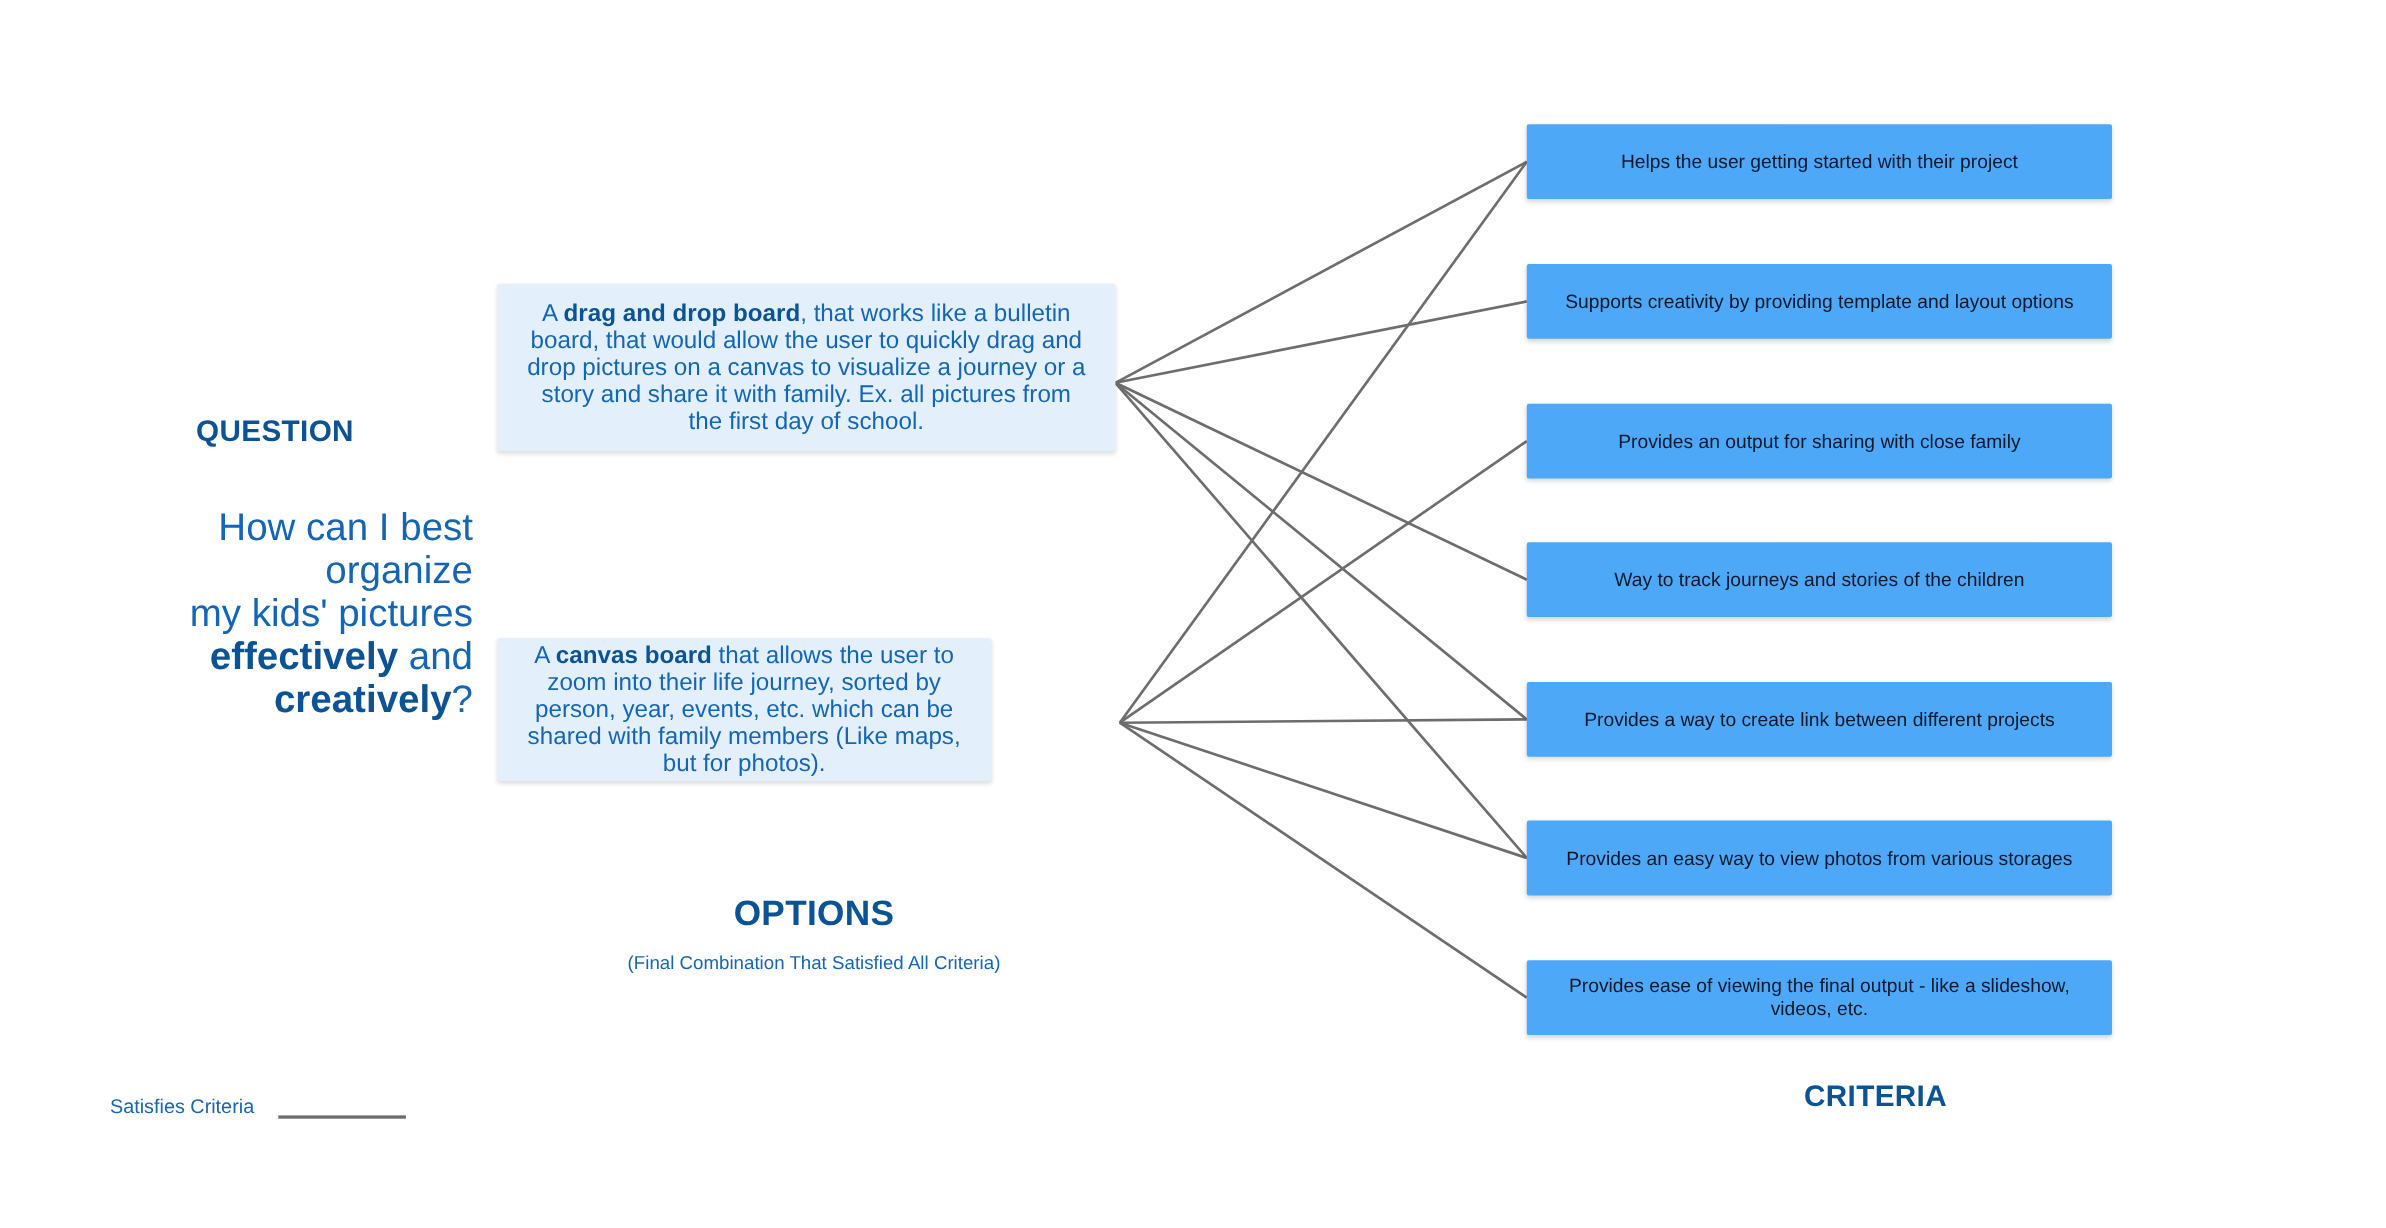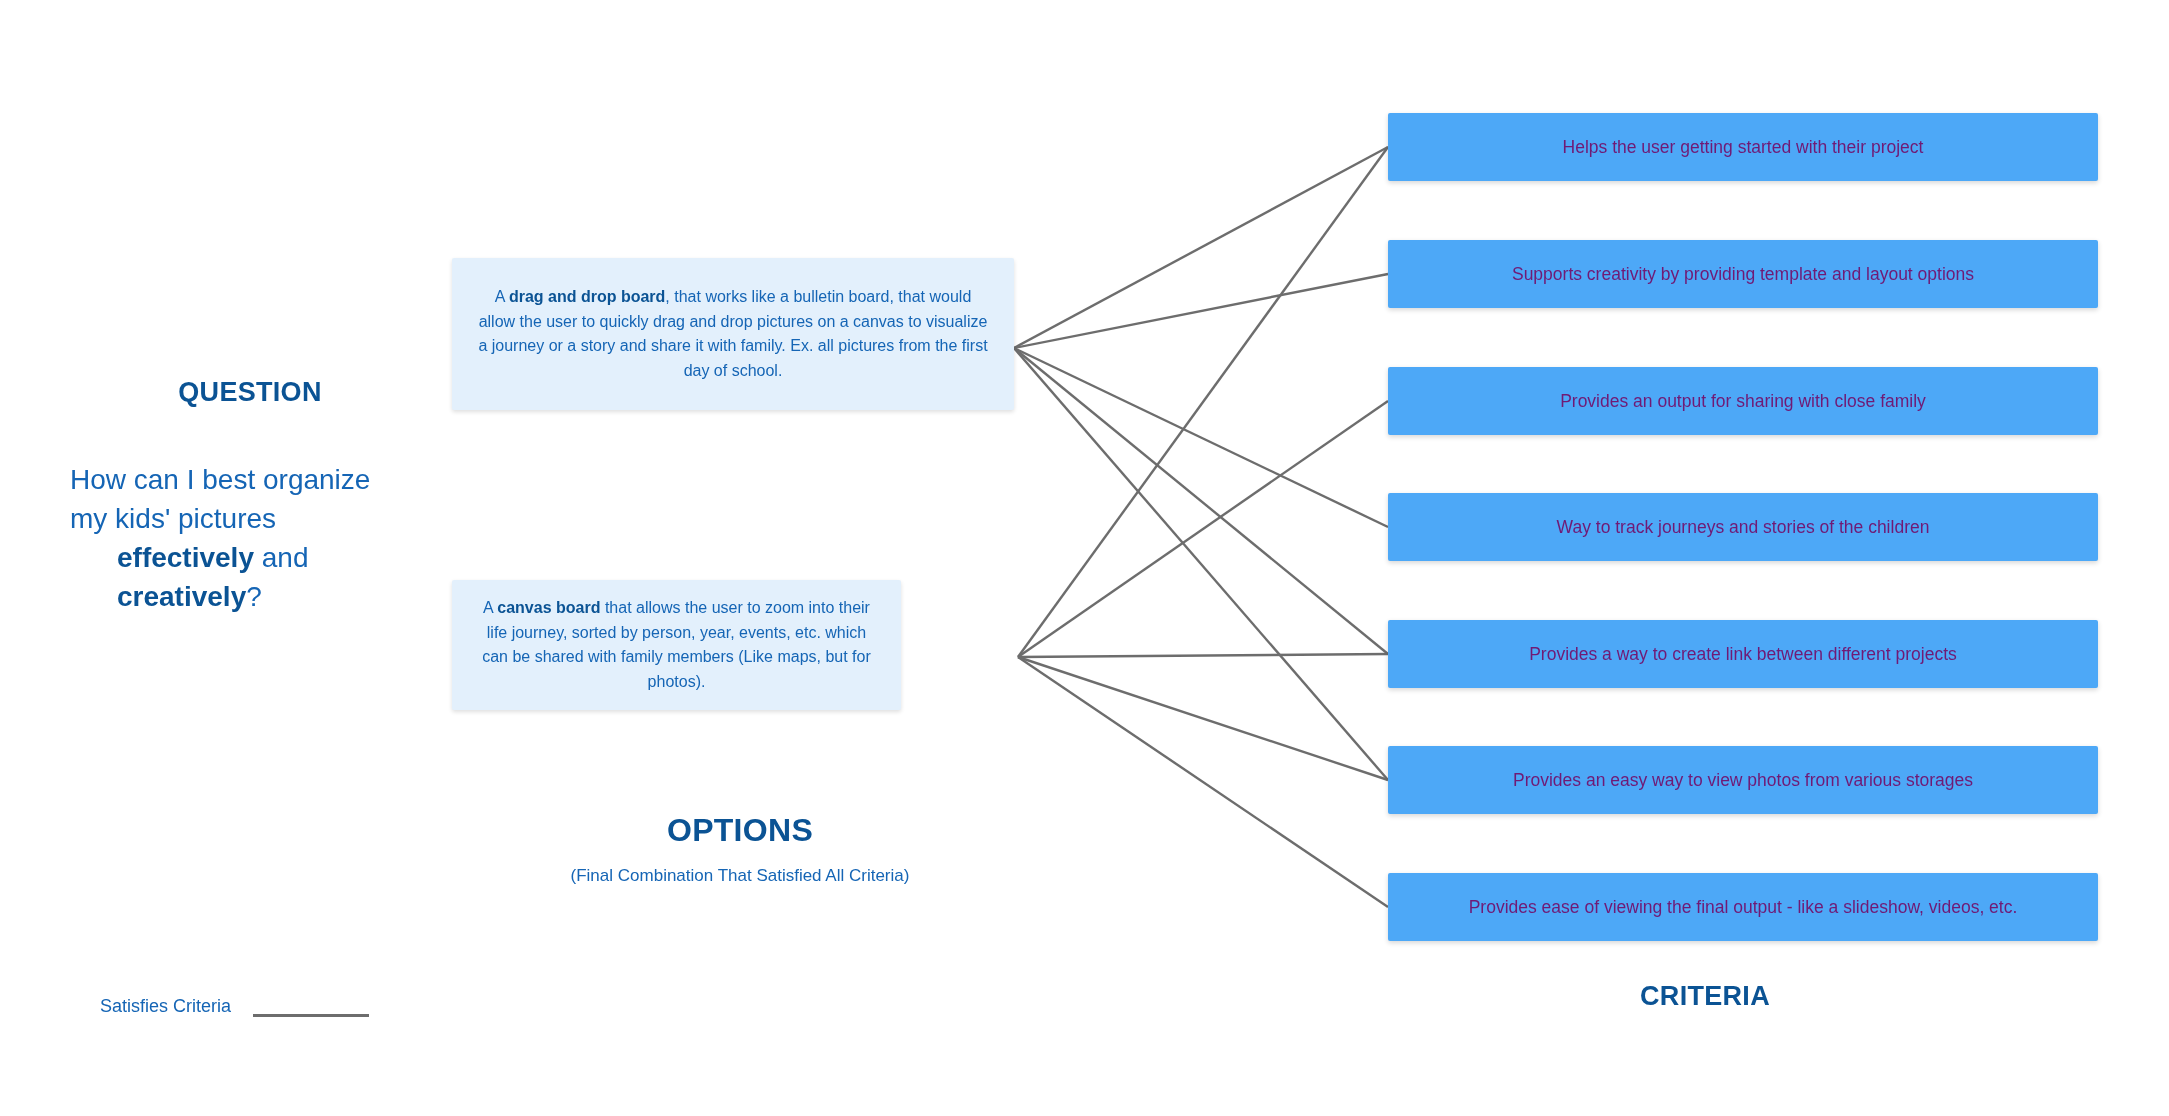--- a/index.html
+++ b/index.html
@@ -21,43 +21,43 @@
   #options-label{left:530px;top:812px;width:420px;font-size:32px;}
   #criteria-label{left:1490px;top:981px;width:430px;font-size:27px;}
 
   #options-sub{
     position:absolute;left:530px;top:866px;width:420px;text-align:center;
     color:#1565b5;font-size:17px;z-index:3;white-space:nowrap;
   }
 
   
   #question-text{
-    position:absolute;left:70px;top:460px;width:360px;text-align:left;
-    color:#1565b5;font-size:28px;line-height:39px;z-index:3;
+    position:absolute;left:70px;top:460px;width:360px;text-align:right;
+    color:#1565b5;font-size:35px;line-height:39px;z-index:3;
   }
   #question-text b{color:#0B5394;font-weight:bold;margin-left:47px;}
 
   
   .option-card{
     position:absolute;background:#E3F0FC;border-radius:2px;
     box-shadow:0 2px 4px rgba(0,0,0,.13);
-    color:#1565b5;font-size:16px;line-height:24.5px;
+    color:#1565b5;font-size:22px;line-height:24.5px;
     text-align:center;display:flex;align-items:center;justify-content:center;
     padding:0 26px;box-sizing:border-box;z-index:2;
   }
   .option-card b{color:#0B5394;font-weight:bold;}
   #option-1{left:452px;top:258px;width:562px;height:152px;}
   #option-2{left:452px;top:580px;width:449px;height:130px;}
 
   
   .criteria-box{
-    position:absolute;left:1388px;width:710px;height:68px;
+    position:absolute;left:1388px;width:532px;height:68px;
     background:#4DA8F7;border-radius:2px;
     box-shadow:0 2px 5px rgba(0,0,0,.16);
-    color:#701a75;font-size:17.5px;
+    color:#0f172a;font-size:17.5px;
     display:flex;align-items:center;justify-content:center;
     text-align:center;padding:0 14px;box-sizing:border-box;z-index:2;
   }
 
   
   #legend{position:absolute;left:100px;top:996px;display:flex;
           align-items:flex-end;gap:22px;z-index:3;}
   #legend-text{color:#1565b5;font-size:18px;white-space:nowrap;}
   #legend-line{width:116px;height:0;border-top:3px solid #6d6d6d;}
 </style>

